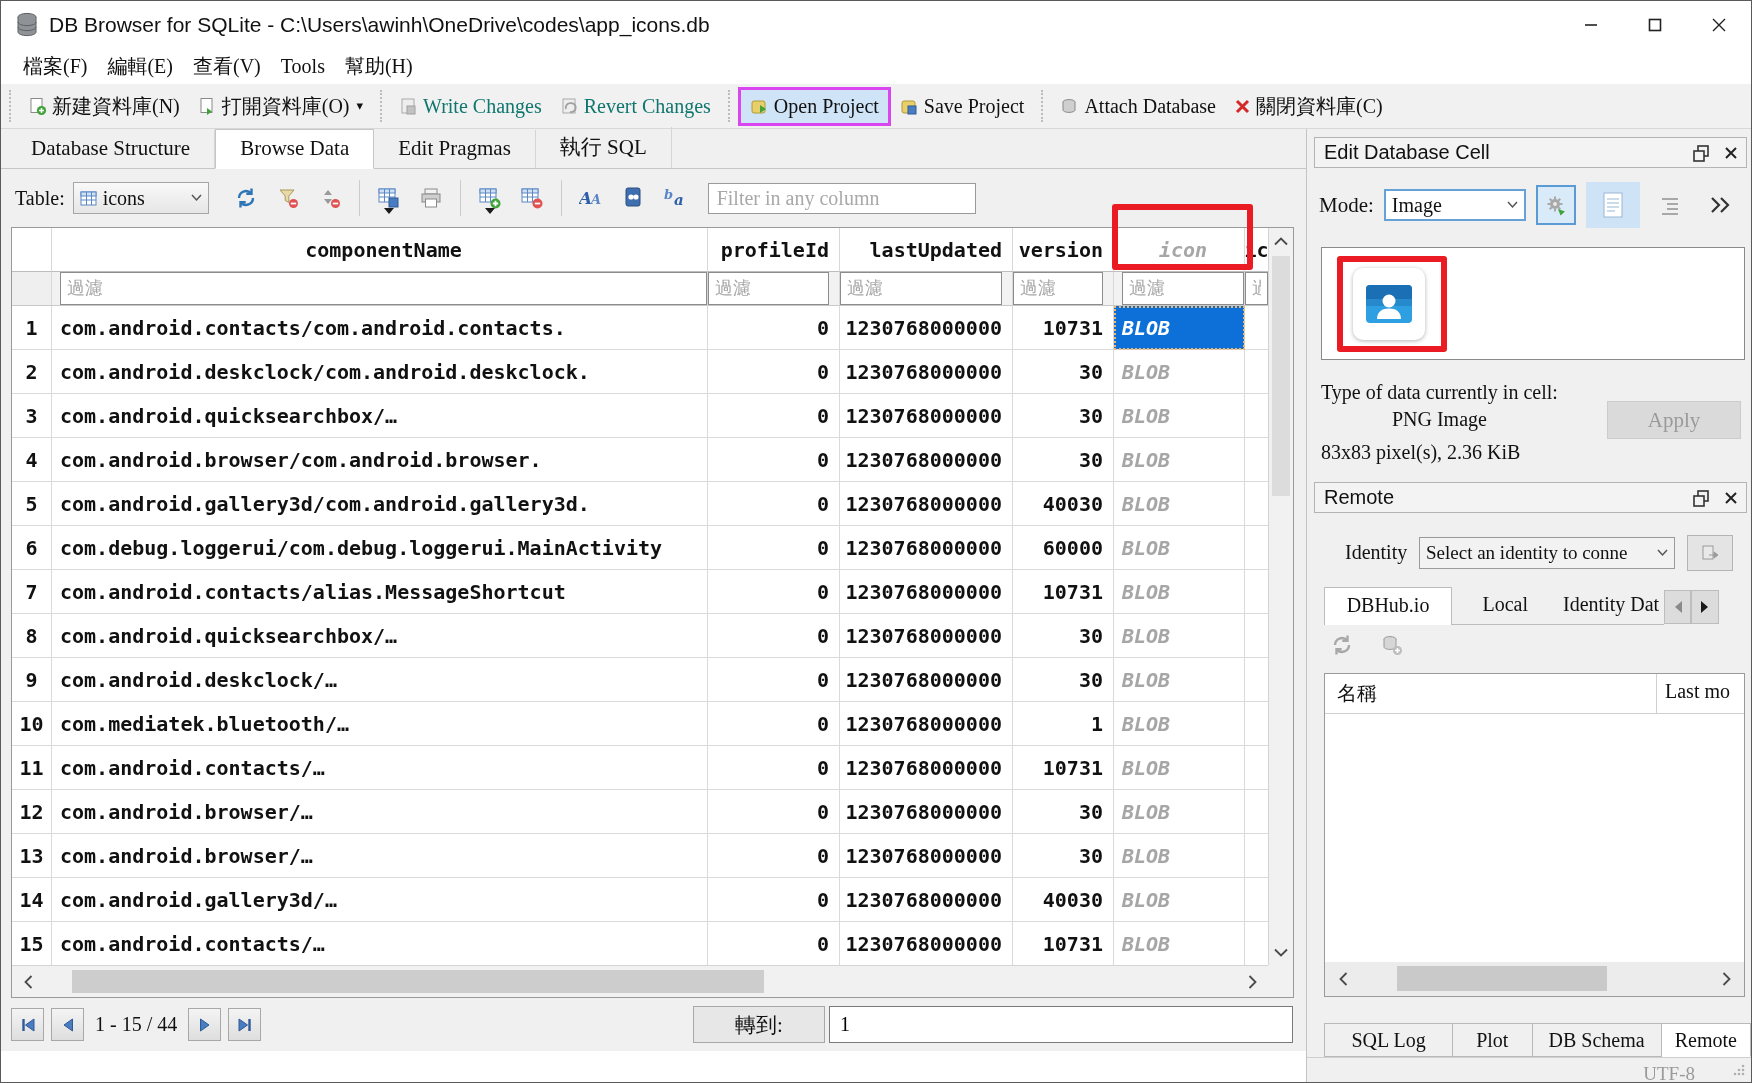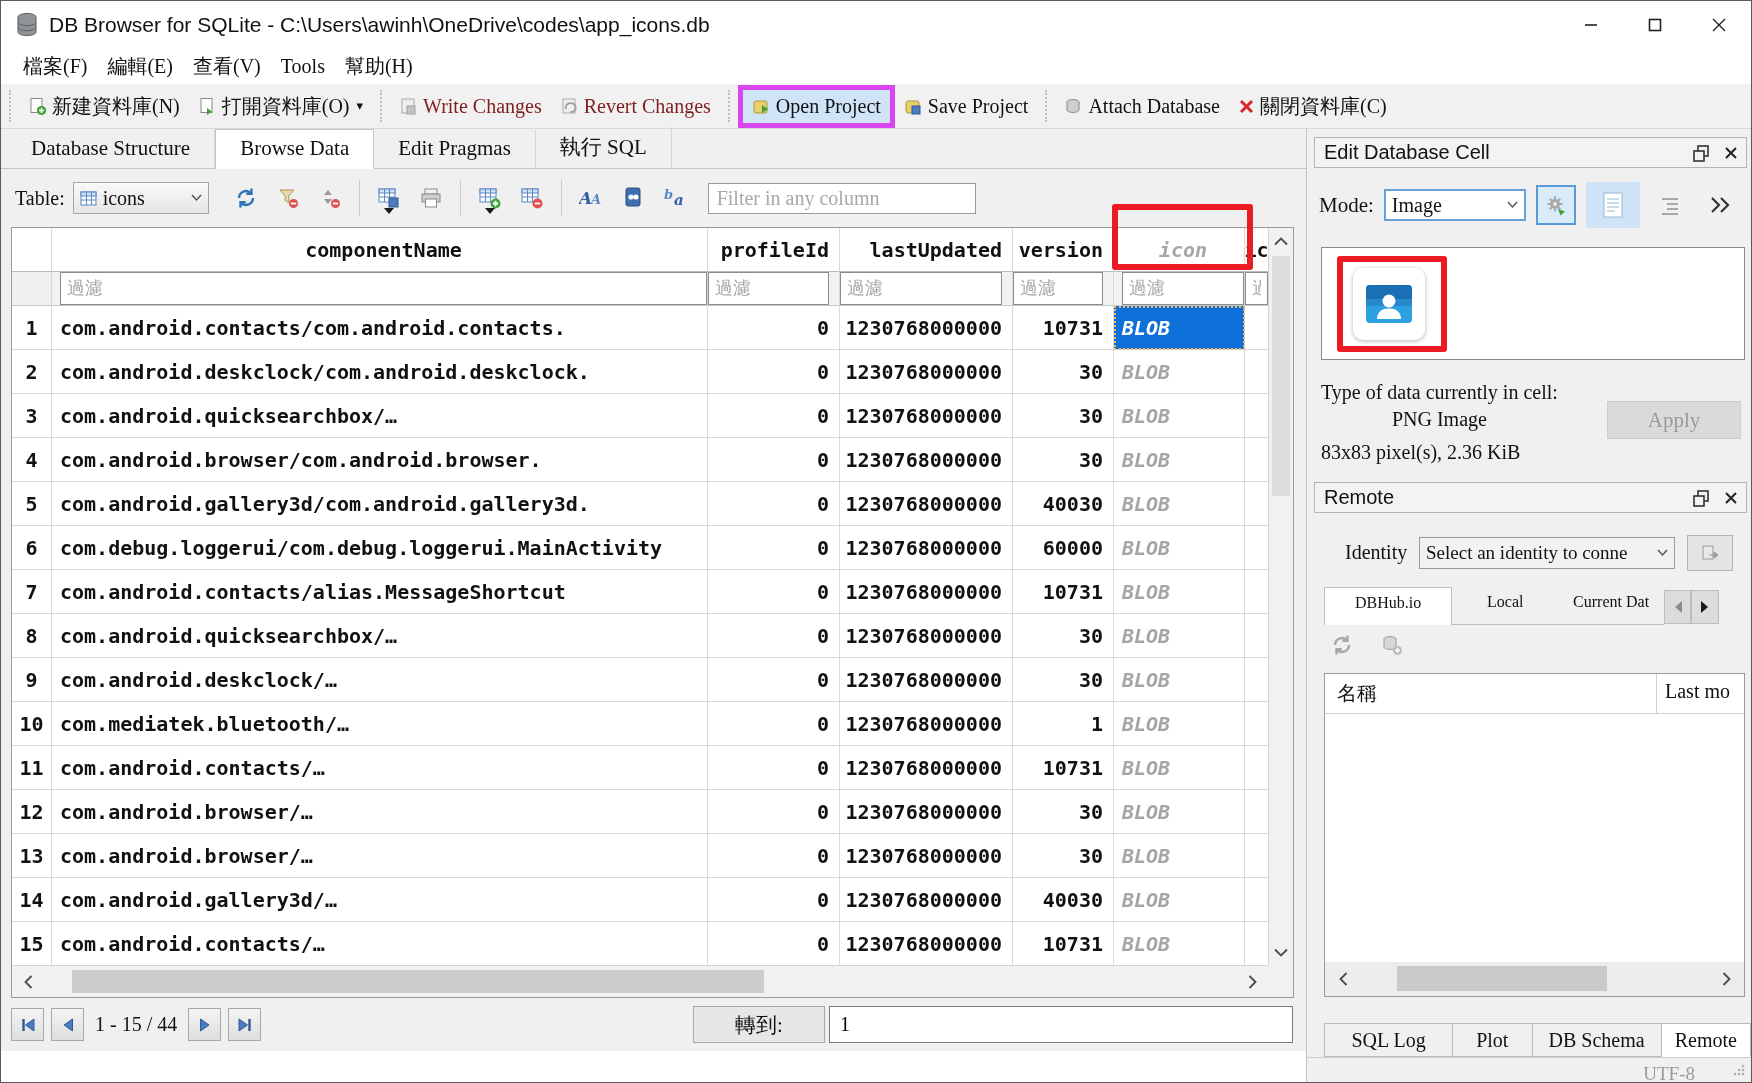--- a/index.html
+++ b/index.html
@@ -19,22 +19,22 @@
   .win-btn { width:64px; height:47px; display:flex; align-items:center; justify-content:center; }
 
   
   .menubar { position:absolute; top:47px; left:0; right:0; height:36px; background:#fff; display:flex; align-items:center; padding-left:12px; font-size:20px; }
   .menu-item { padding:4px 10px; }
 
   
   .toolbar { position:absolute; top:83px; left:0; right:0; height:45px; background:#f1f1f1; border-bottom:1px solid #d8d8d8; display:flex; align-items:center; font-size:20px; }
   .tsep { width:0; border-left:2px dotted #bdbdbd; height:32px; margin:0 8px; }
   .tbtn { display:flex; align-items:center; gap:5px; padding:5px 9px; position:relative; white-space:nowrap; }
-  .tbtn.disabled { color:#7f1d1d;text-align:right; }
-  .tbtn.highlight { background:#cfe4f7; border:5px solid #d946ef; }
+  .tbtn.disabled { color:#0f766e;text-align:right; }
+  .tbtn.highlight { background:#cfe4f7; border:3px solid #d946ef; }
   .caret { font-size:13px; margin-left:2px; }
 
   
   .left-pane { position:absolute; top:128px; left:0; width:1305px; bottom:0; background:#f0f0f0; }
   .tabbar { position:absolute; top:0; left:0; right:0; height:40px; border-bottom:1px solid #c6c6c6; display:flex; align-items:flex-end; padding-left:6px; font-size:21px; }
   .tab { padding:6px 24px 7px; border-right:1px solid #d5d5d5; margin-bottom:0;margin-top:28px; }
   .tab.active { background:#fff; border:1px solid #c6c6c6; border-bottom:1px solid #fff; margin-bottom:-1px; }
 
   .controls-row { position:absolute; top:40px; left:0; right:0; height:58px; display:flex; align-items:center; padding-left:14px; font-size:20px; }
   .combo { display:flex; align-items:center; gap:6px; width:136px; height:32px; background:linear-gradient(#f9f9f9,#e6e6e6); border:1px solid #a6a6a6; padding:0 6px; margin-left:8px; }
@@ -108,21 +108,21 @@
   .cell-info { position:absolute; top:250px; left:14px; font-size:20px; line-height:27px;text-align:center; }
   .size-info { position:absolute; top:312px; left:14px; font-size:20px; }
   .apply-btn { position:absolute; top:272px; left:300px; width:134px; height:38px; background:#dadada; border:1px solid #cccccc; color:#9a9a9a; display:flex; align-items:center; justify-content:center; font-size:21px; }
 
   .identity-row { position:absolute; top:408px; left:0; right:0; height:36px; font-size:20px; }
   .identity-label { position:absolute; left:38px; top:4px; }
   .identity-combo { position:absolute; left:112px; top:0; width:256px; height:32px; background:#f2f2f2; border:1px solid #9a9a9a; display:flex; align-items:center; padding:0 6px; gap:4px; }
   .identity-combo .grow { flex:1; font-size:19px; white-space:nowrap; overflow:hidden; }
   .identity-btn { position:absolute; left:380px; top:-2px; width:46px; height:36px; background:#e4e4e4; border:1px solid #b4b4b4; display:flex; align-items:center; justify-content:center; }
 
-  .remote-tabs { position:absolute; top:458px; left:17px; right:32px; height:38px; display:flex; font-size:16px; }
+  .remote-tabs { position:absolute; top:458px; left:17px; right:32px; height:38px; display:flex; font-size:20px; }
   .rtab { padding:6px 0; text-align:center; border-bottom:1px solid #bdbdbd; white-space:nowrap; overflow:hidden; }
   .rtab.t0 { width:130px; } .rtab.t1 { width:108px; } .rtab.t2 { width:107px; }
   .rtab.active { background:#fff; border:1px solid #bdbdbd; border-bottom:none; }
   .rtab-scroll { width:28px; height:34px; margin-top:3px; background:#dcdcdc; border:1px solid #bdbdbd; display:flex; align-items:center; justify-content:center; }
 
   .remote-icons { position:absolute; top:505px; left:24px; display:flex; gap:28px; }
   .remote-list { position:absolute; top:544px; left:17px; width:421px; height:324px; background:#fff; border:1px solid #9a9a9a; }
   .rl-header { display:flex; height:40px; border-bottom:1px solid #d0d0d0; font-size:20px; }
   .rl-h1 { width:332px; border-right:1px solid #d0d0d0; padding:6px 0 0 12px; }
   .rl-h2 { flex:1; padding:6px 0 0 8px; white-space:nowrap; overflow:hidden; }
@@ -664,21 +664,21 @@
       <svg width="20" height="18">
           <rect x="3" y="2" width="10" height="13" fill="#e9e9e9" stroke="#9a9a9a"></rect>
           <path d="M9 11h8M14 8l4 3-4 3z" fill="#9a9a9a" stroke="#9a9a9a"></path>
         </svg>
     </div>
   </div>
 
   <div class="remote-tabs">
     <span class="rtab t0 active">DBHub.io</span>
     <span class="rtab t1">Local</span>
-    <span class="rtab t2">Current Dat</span>
+    <span class="rtab t2">Identity Dat</span>
     <span class="rtab-scroll">
         <svg width="10" height="14">
           <path d="M9 1L2 7l7 6z" fill="#8a8a8a"></path>
         </svg>
       </span>
     <span class="rtab-scroll">
         <svg width="10" height="14">
           <path d="M1 1l7 6-7 6z" fill="#1a1a1a"></path>
         </svg>
       </span>

